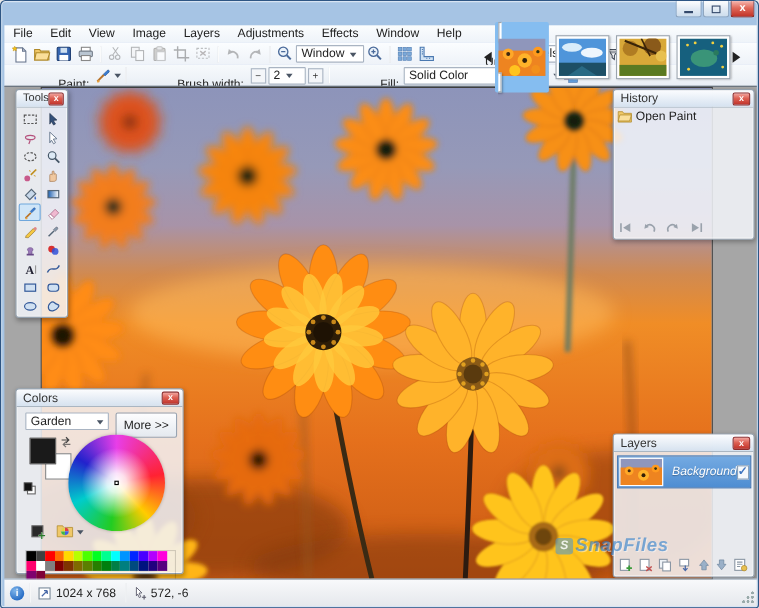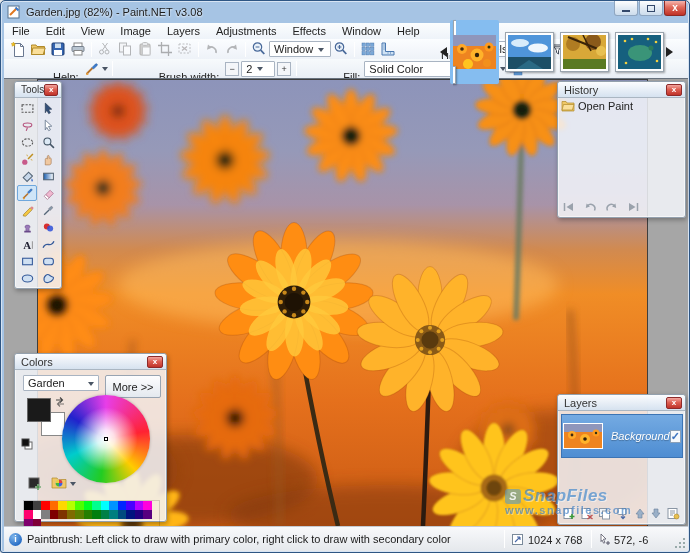--- a/index.html
+++ b/index.html
@@ -73,21 +73,21 @@
   .swA{position:absolute;left:12px;top:44px;width:24px;height:24px;background:#1a1a1a;border:1px solid #666;z-index:2;}
   .swB{position:absolute;left:26px;top:58px;width:24px;height:24px;background:#fff;border:1px solid #888;}
   .wheel{position:absolute;left:47px;top:41px;width:88px;height:88px;border-radius:50%;
     background:radial-gradient(closest-side,#fff 0%,rgba(255,255,255,.85) 20%,rgba(255,255,255,0) 72%),
     conic-gradient(from 0deg,#e83ee8,#f23 22%,#fc0 38%,#2c2 52%,#0cc 68%,#22c 84%,#e83ee8);
     box-shadow:0 0 3px rgba(0,0,0,.25);}
   .wmark{position:absolute;left:42px;top:42px;width:4px;height:4px;border:1px solid #000;background:rgba(255,255,255,.6);}
   .palwrap{position:absolute;left:8px;top:146px;width:137px;display:flex;flex-wrap:wrap;border:1px solid rgba(0,0,0,.15);}
   .pswatch{width:8.5px;height:9px;}
   
-  .lrow{position:absolute;left:3px;top:19px;width:122px;height:44px;display:flex;align-items:center;
+  .lrow{position:absolute;left:3px;top:19px;width:122px;height:30px;display:flex;align-items:center;
     background:linear-gradient(#74aae2,#4e8dd2);border:1px solid #3c74b4;}
   .lthumb{width:40px;height:26px;background:#fff;padding:1px;margin-left:1px;}
   .lname{color:#fff;font-style:italic;margin-left:8px;text-shadow:0 1px 1px rgba(0,0,0,.3);}
   .lcheck{margin-left:auto;margin-right:3px;width:13px;height:13px;background:#f6f9fc;border:1px solid #8aa0b8;
     color:#3f75c0;font-size:11px;line-height:11px;text-align:center;font-weight:bold;}
   
   .wm{position:absolute;left:504px;top:485px;z-index:60;pointer-events:none;}
   .wmrow{display:flex;align-items:center;}
   .wmlogo{width:16px;height:15px;border-radius:3px;background:rgba(70,150,215,.55);color:rgba(255,255,255,.85);
     font-weight:bold;font-size:11px;text-align:center;line-height:15px;font-style:italic;}
@@ -110,28 +110,20 @@
      radial-gradient(circle at 10px 6px,#9aa 1.2px,transparent 1.5px),
      radial-gradient(circle at 2px 10px,#9aa 1.2px,transparent 1.5px),
      radial-gradient(circle at 6px 6px,#9aa 1.2px,transparent 1.5px),
      radial-gradient(circle at 10px 2px,#9aa 1.2px,transparent 1.5px);}
 </style>
 </head>
 <body>
 
 <div class="win">
 
-  <div class="titlebar">
-    <svg class="appicon" viewBox="0 0 14 14">
-      <rect x="1" y="1" width="11" height="12" fill="#fff" stroke="#56728e"></rect>
-      <path d="M3 10L10 3" stroke="#e07820" stroke-width="2"></path>
-      <path d="M8.5 2.5l3 3" stroke="#3a7bd0" stroke-width="2"></path>
-    </svg>
-    <span class="apptitle">Garden.jpg (82%) - Paint.NET v3.08</span>
-  </div>
   <div class="wbtns">
     <div class="wbtn">
         <span class="glyph-min"></span>
       </div>
     <div class="wbtn">
         <span class="glyph-max"></span>
       </div>
     <div class="wbtn close">
         <span>x</span>
       </div>
@@ -270,21 +262,21 @@
       </span>
     <span class="tbtn">
         <svg width="15" height="15" viewBox="0 0 15 15">
           <path d="M3 3h9l-3.5 5.5V12l-2-1.5V8.5z" fill="#fff" stroke="#444c5a"></path>
           <path d="M4.5 4.5h6M5.5 6h4" stroke="#444c5a" stroke-width=".7"></path>
         </svg>
       </span>
   </div>
 
   <div class="toolstrip">
-    <span class="lbl">Help:</span>
+    <span class="lbl">Paint:</span>
     <span class="tbtn">
         <svg width="16" height="16" viewBox="0 0 16 16">
           <path d="M2.5 13l6-6" stroke="#b8742c" stroke-width="1.8"></path>
           <path d="M8 6.5L11.5 3c1.1-1 2.6.5 1.6 1.6L9.5 8z" fill="#3a7bd0" stroke="#27558e" stroke-width=".5"></path>
           <path d="M2 13.5c1 .9 2.3.6 2.7-.4L3.2 11.6z" fill="#e8a03c"></path>
         </svg>
         <span class="caret lone"></span>
       </span>
     <span class="tsep"></span>
     <span class="lbl">Brush width:</span>
@@ -943,26 +935,24 @@
           <circle cx="10.5" cy="9.5" r="2.5" fill="#e8c050" stroke="#a8842a" stroke-width=".6"></circle>
         </svg>
     </div>
   </div>
 
   <div class="wm">
     <div class="wmrow">
       <span class="wmlogo">S</span>
       <span class="wmname">SnapFiles</span>
     </div>
-    <div class="wmurl">www.snapfiles.com</div>
   </div>
 
   <div class="statusbar">
     <span class="infoicon">i</span>
-    <span style="flex:1;">Paintbrush: Left click to draw with primary color, right click to draw with secondary color</span>
     <span class="ssep"></span>
     <span class="sseg" style="width:86px;">
       <svg width="13" height="13" viewBox="0 0 13 13" style="margin-right:4px;">
           <rect x="1.5" y="1.5" width="10" height="10" fill="#fff" stroke="#7a8a9a"></rect>
           <path d="M4 9l5-5M9 4v3M9 4H6" fill="none" stroke="#4a6aa8" stroke-width="1.1"></path>
         </svg>
       <span>1024 x 768</span>
     </span>
     <span class="ssep"></span>
     <span class="sseg" style="width:96px;">

